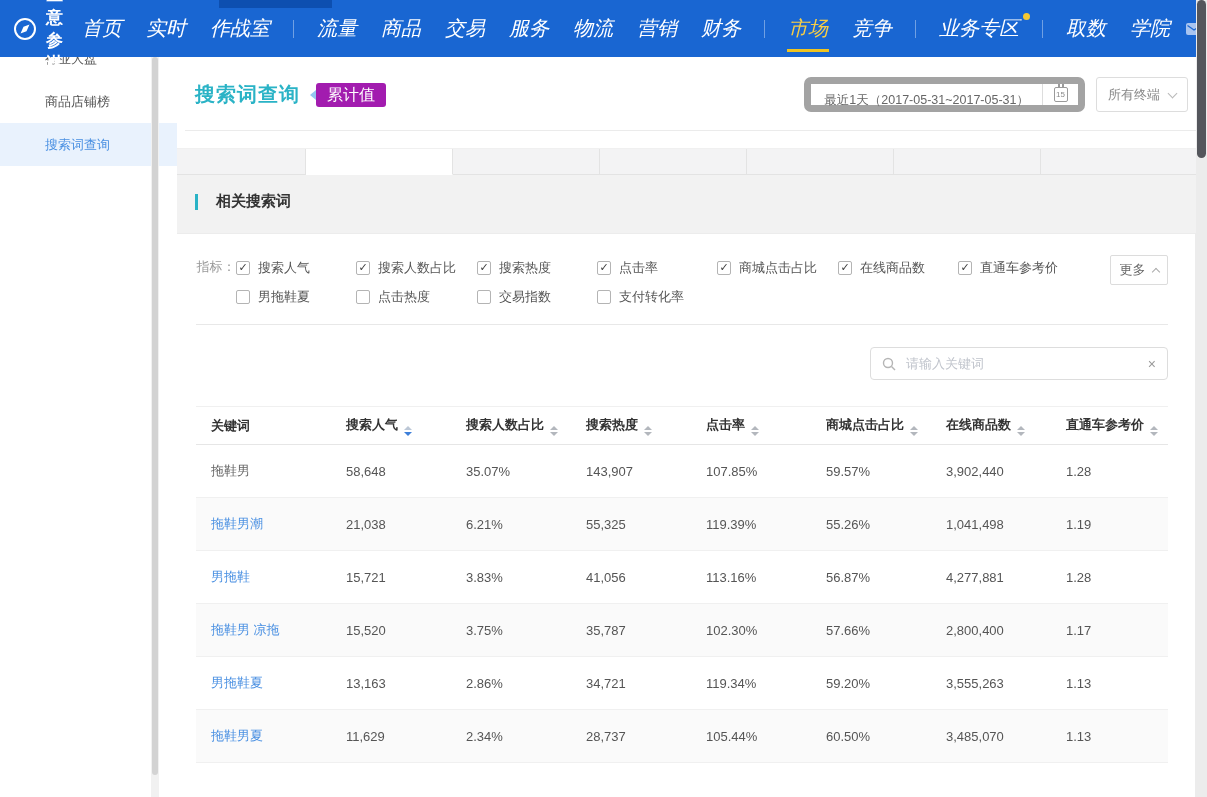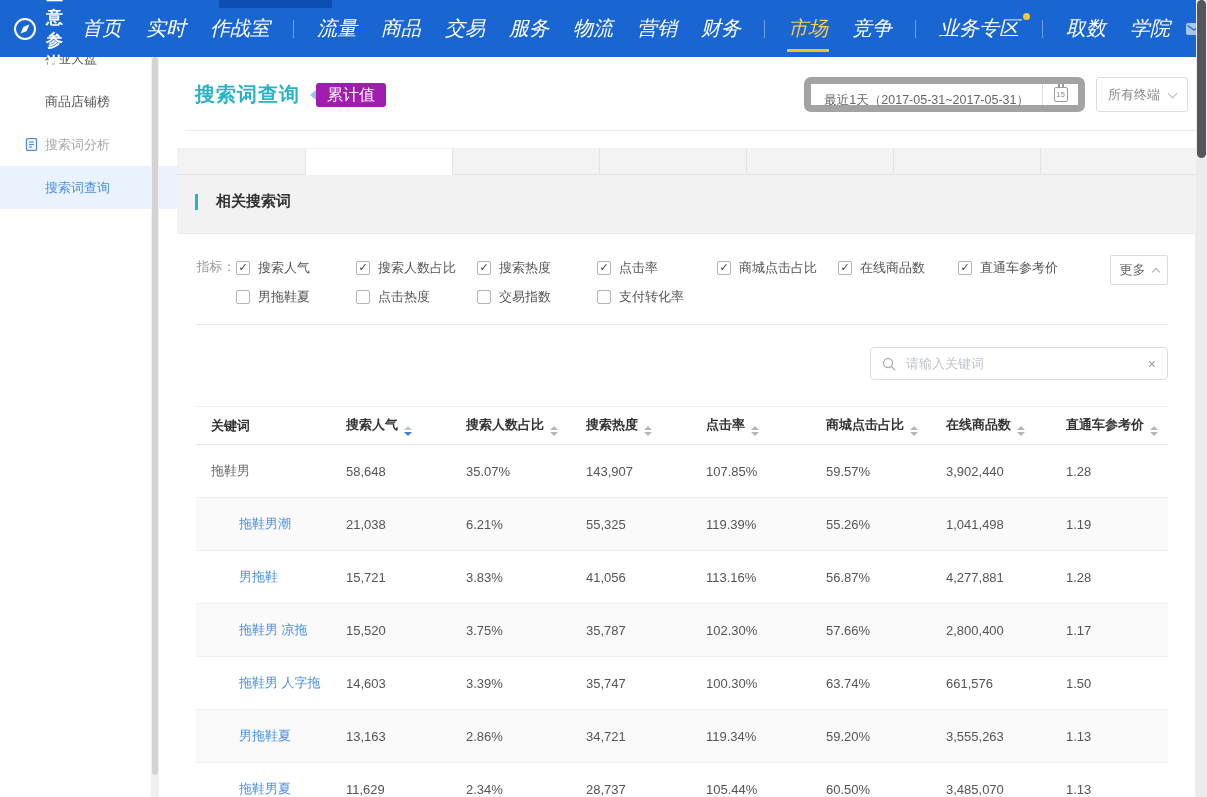--- a/index.html
+++ b/index.html
@@ -96,21 +96,21 @@
   .search-box input { border:none; outline:none; flex:1; font-size:13px; color:#ec4899; background:transparent; font-family:inherit; }
   .search-box input::placeholder { color:#c0c4cc; }
   .clear-x { color:#9a9a9a; font-size:14px; cursor:pointer; line-height:1; }
 
   .tbl-wrap { margin-top:26px; }
   table { width:100%; border-collapse:collapse; font-size:13px; color:#555; table-layout:fixed; }
   thead th { text-align:left; font-weight:bold; color:#333; height:38px; border-top:1px solid #f0f0f0; border-bottom:1px solid #e6e6e6; padding:0; white-space:nowrap; }
   th.first, td.first { padding-left:15px; }
   tbody td { height:53px; border-bottom:1px solid #f0f0f0; padding:0; white-space:nowrap; }
   tbody tr:nth-child(even) { background:#fafafa; }
-  .kw-link { color:#4a90e2; cursor:pointer;margin-left:28px; }
+  .kw-link { color:#4a90e2; cursor:pointer; }
   .kw-plain { color:#666; }
   .sort { display:inline-flex; flex-direction:column; gap:2px; margin-left:6px; vertical-align:-1px; cursor:pointer; }
   .tri-up { width:0; height:0; border-left:4px solid transparent; border-right:4px solid transparent; border-bottom:4px solid #b3b7bd; }
   .tri-down { width:0; height:0; border-left:4px solid transparent; border-right:4px solid transparent; border-top:4px solid #b3b7bd; }
   .sort.desc .tri-down { border-top-color:#3d7fd9; }
   .sort.desc .tri-up { border-bottom-color:#bcc7d6; }
 
   
   .right-scroll { position:absolute; right:0; top:0; width:11px; height:100%; background:#ececec; z-index:20; }
   .right-thumb { position:absolute; top:0; left:1px; right:1px; height:158px; background:#54565c; border-radius:5px; }
@@ -155,29 +155,20 @@
     <span>消息</span>
     <span class="dot-badge"></span>
   </div>
 </div>
 <div class="top-artifact"></div>
 
 <div class="sidebar">
   <div class="side-list">
     <div class="side-item">行业大盘</div>
     <div class="side-item">商品店铺榜</div>
-    <div class="side-item section">
-      <svg class="side-ic" width="13" height="13" viewBox="0 0 13 13">
-        <rect x="1.5" y="0.5" width="10" height="12" rx="1.5" fill="none" stroke="#4a90e2" stroke-width="1.3"></rect>
-        <line x1="4" y1="4" x2="9" y2="4" stroke="#4a90e2" stroke-width="1.2"></line>
-        <line x1="4" y1="6.5" x2="9" y2="6.5" stroke="#4a90e2" stroke-width="1.2"></line>
-        <line x1="4" y1="9" x2="7" y2="9" stroke="#4a90e2" stroke-width="1.2"></line>
-      </svg>
-      <span>搜索词分析</span>
-    </div>
     <div class="side-item active">搜索词查询</div>
   </div>
 </div>
 <div class="side-scroll">
   <div class="side-thumb"></div>
 </div>
 
 <div class="main">
   <div class="title-band">
     <div class="page-head">
@@ -369,30 +360,20 @@
                 <td class="first"><span class="kw-link">拖鞋男 凉拖</span></td>
                 <td>15,520</td>
                 <td>3.75%</td>
                 <td>35,787</td>
                 <td>102.30%</td>
                 <td>57.66%</td>
                 <td>2,800,400</td>
                 <td>1.17</td>
               </tr>
               <tr>
-                <td class="first"><span class="kw-link">拖鞋男 人字拖</span></td>
-                <td>14,603</td>
-                <td>3.39%</td>
-                <td>35,747</td>
-                <td>100.30%</td>
-                <td>63.74%</td>
-                <td>661,576</td>
-                <td>1.50</td>
-              </tr>
-              <tr>
                 <td class="first"><span class="kw-link">男拖鞋夏</span></td>
                 <td>13,163</td>
                 <td>2.86%</td>
                 <td>34,721</td>
                 <td>119.34%</td>
                 <td>59.20%</td>
                 <td>3,555,263</td>
                 <td>1.13</td>
               </tr>
               <tr>

